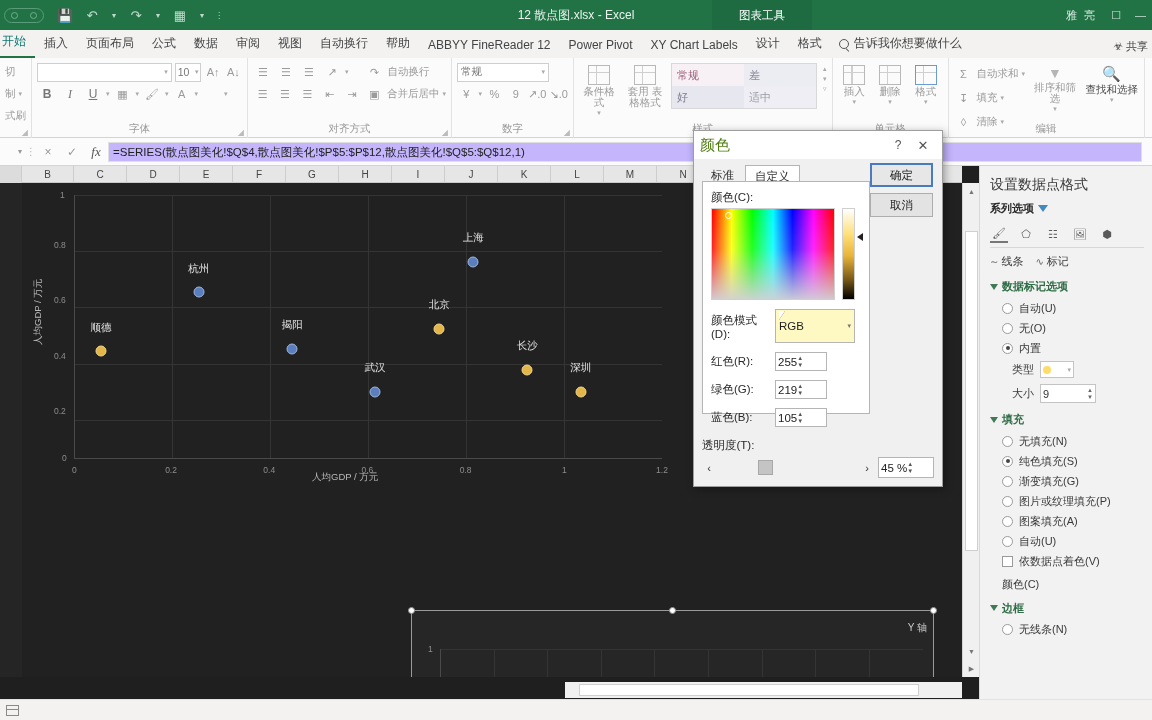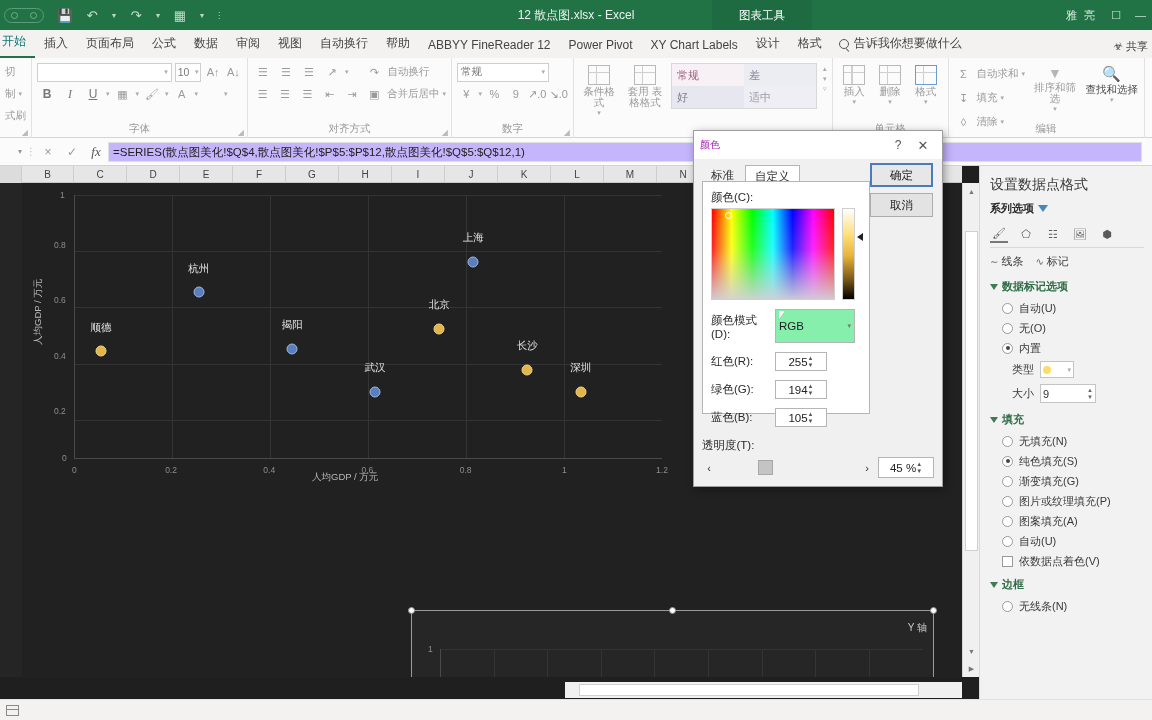--- a/index.html
+++ b/index.html
@@ -191,21 +191,21 @@
   .slider-thumb { position: absolute; left: 24px; top: -5px; width: 2px; height: 11px; background: #555; }
   .val-box { width: 40px; height: 18px; border: 1px solid #c4c4c4; background: #fff; font-size: 11px; text-align: center; line-height: 16px; color: #333; }
 
   
   .cdlg {
     position: absolute; left: 693px; top: 130px; width: 250px; height: 357px;
     background: #f0f0f0; border: 1px solid #9e9e9e; box-shadow: 2px 2px 8px rgba(0,0,0,.35);
     font-size: 11.5px; color: #2a2a2a;
   }
   .cdlg-title { height: 28px; display: flex; align-items: center; padding: 0 6px; background: #fff; }
-  .cdlg-title .t { flex: 1; font-size: 10px; color: #a21caf; }
+  .cdlg-title .t { flex: 1; font-size: 15px; color: #4d7c0f; }
   .cdlg-title .h { width: 24px; text-align: center; color: #555; font-size: 12px; }
   .cdlg-title .x { width: 26px; text-align: center; color: #555; font-size: 13px; }
   .cdlg-tabs { display: flex; gap: 2px; padding: 6px 8px 0; }
   .ctab { padding: 3px 9px; font-size: 11.5px; color: #333; }
   .ctab.active { background: #fff; border: 1px solid #b5b5b5; border-bottom-color: #fff; }
   .cpanel { position: absolute; left: 8px; top: 50px; width: 168px; bottom: 72px; background: #fff; border: 1px solid #b5b5b5; padding: 8px 8px 0; }
   .clbl { font-size: 11.5px; color: #2a2a2a; margin-bottom: 3px; }
   .grad-wrap { display: flex; gap: 7px; }
   .grad {
     width: 124px; height: 92px; position: relative; border: 1px solid #cfcfcf;
@@ -215,24 +215,24 @@
         #ff0000 0%, #ffff00 16%, #00ff00 33%, #00ffff 50%, #0000ff 66%, #ff00ff 83%, #ff0000 100%);
   }
   .grad-cursor { position: absolute; left: 13px; top: 3px; width: 7px; height: 7px; border: 1px solid #fff; border-radius: 50%; }
   .bright {
     width: 13px; height: 92px; border: 1px solid #cfcfcf; position: relative;
     background: linear-gradient(to bottom, #ffffff 0%, #ffe07a 28%, #e8b43a 52%, #7a5a18 78%, #000000 100%);
   }
   .bright-arrow { position: absolute; left: 14px; top: 24px; width: 0; height: 0; border-top: 4px solid transparent; border-bottom: 4px solid transparent; border-right: 6px solid #222; }
   .crow { display: flex; align-items: center; gap: 6px; margin-top: 9px; }
   .crow .lab { width: 58px; font-size: 11.5px; color: #2a2a2a; }
-  .c-select { width: 80px; height: 34px; border: 1px solid #b5b5b5; background: #86efac; display: flex; align-items: center; justify-content: space-between; padding: 4px 3px; font-size: 11.5px; }
+  .c-select { width: 80px; height: 34px; border: 1px solid #b5b5b5; background: #fef9c3; display: flex; align-items: center; justify-content: space-between; padding: 4px 3px; font-size: 11.5px; }
   .c-select .cv { color: #222; }
   .c-select .ar { font-size: 7px; color: #777; }
-  .c-spin { width: 52px; height: 19px; border: 1px solid #b5b5b5; background: #fff; display: flex; align-items: center; justify-content: center; padding: 0 2px; font-size: 11.5px; color: #222; }
+  .c-spin { width: 52px; height: 19px; border: 1px solid #b5b5b5; background: #fff; display: flex; align-items: center; justify-content: flex-start; padding: 0 2px; font-size: 11.5px; color: #222; }
   .c-spin .arrs { display: flex; flex-direction: column; gap: 0; font-size: 6px; color: #555; line-height: 7px; }
   .ok-btn, .cancel-btn {
     position: absolute; right: 9px; width: 63px; height: 24px;
     background: #e3e3e3; border: 1px solid #adadad; font-size: 11.5px; color: #1f1f1f;
     display: flex; align-items: center; justify-content: center;
   }
   .ok-btn { top: 32px; border: 2px solid #4a7bbd; background: #e7e7e7; }
   .cancel-btn { top: 62px; }
   .newcur { position: absolute; right: 9px; top: 224px; width: 65px; text-align: center; }
   .newcur .cap { font-size: 11px; color: #2a2a2a; }
@@ -411,20 +411,21 @@
           <div class="stylecell" style="background:#ececf3; color:#8a8a9b;">差</div>
           <div class="stylecell" style="background:#e7e7ef; color:#7b7b8d;">好</div>
           <div class="stylecell" style="background:#eeeef4; color:#9a9aa8;">适中</div>
         </div>
         <div style="display:flex; flex-direction:column; gap:2px; padding-top:2px;">
           <span class="caret">▴</span>
           <span class="caret">▾</span>
           <span class="caret">▿</span>
         </div>
       </div>
+      <div class="glabel">样式</div>
     </div>
 
     <div class="rgroup" style="width:116px">
       <div style="display:flex; gap:2px; padding-top:2px;">
         <div class="bigbtn">
           <span class="glyph-box"></span>
           <span class="gl">插入</span>
           <span class="caret">▾</span>
         </div>
         <div class="bigbtn">
@@ -694,20 +695,23 @@
       <span>图案填充(A)</span>
     </div>
     <div class="radio-row">
       <span class="radio"></span>
       <span>自动(U)</span>
     </div>
     <div class="radio-row">
       <span class="cbox"></span>
       <span>依数据点着色(V)</span>
     </div>
+    <div class="radio-row" style="padding-top:6px">
+      <span>颜色(C)</span>
+    </div>
     <div class="tp-sec">
       <span class="tri open"></span>
       <span>边框</span>
     </div>
     <div class="radio-row">
       <span class="radio"></span>
       <span>无线条(N)</span>
     </div>
   </div>
 
@@ -745,21 +749,21 @@
           <span>255</span>
           <span class="arrs">
               <span>▲</span>
               <span>▼</span>
             </span>
         </span>
       </div>
       <div class="crow">
         <span class="lab">绿色(G):</span>
         <span class="c-spin">
-          <span>194</span>
+          <span>219</span>
           <span class="arrs">
               <span>▲</span>
               <span>▼</span>
             </span>
         </span>
       </div>
       <div class="crow">
         <span class="lab">蓝色(B):</span>
         <span class="c-spin">
           <span>105</span>

